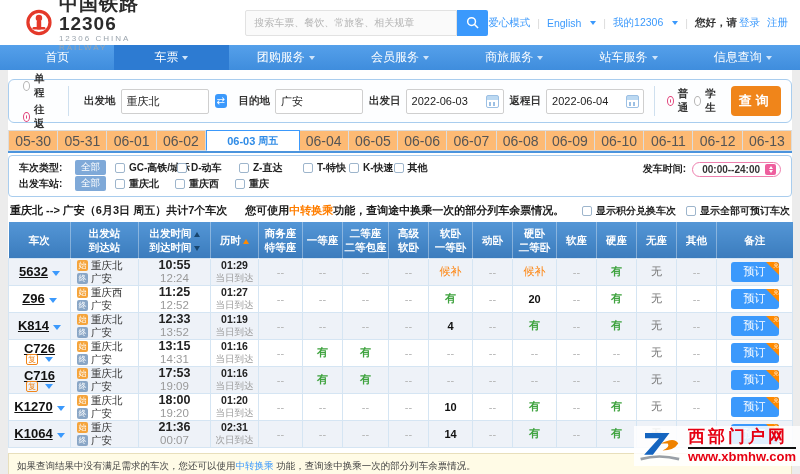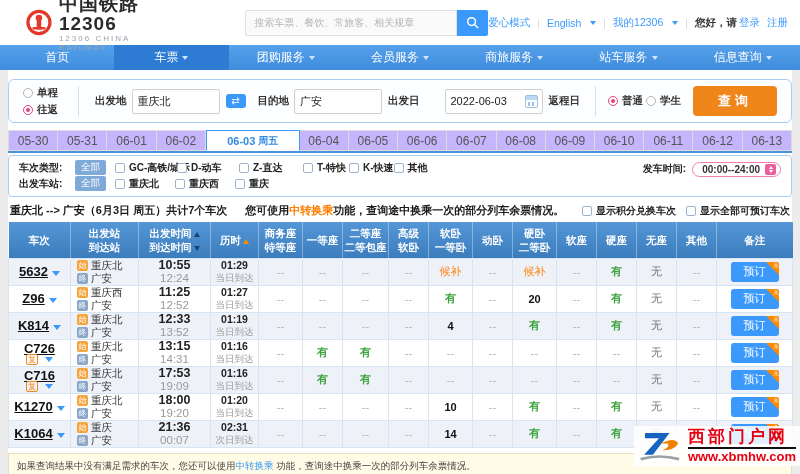--- a/index.html
+++ b/index.html
@@ -38,34 +38,34 @@
   .radio-line { display:flex; align-items:center; gap:4px; font-size:10.5px; font-weight:bold; color:#333; cursor:pointer;}
   .radio { width:10px; height:10px; border-radius:50%; border:1px solid #b5b5b5; background:#fff; position:relative; }
   .radio.on { border-color:#e0447c; }
   .radio.on::after { content:""; position:absolute; inset:2px; border-radius:50%; background:#e0447c; }
   .vdiv { width:1px; height:30px; background:#cfe0ef; margin:0 10px; }
   .f-label { font-size:10.5px; font-weight:bold; color:#333; margin:0 5px 0 6px; white-space:nowrap;}
   .f-input { height:25px; border:1px solid #cfcfcf; border-radius:2px; font-size:11px; color:#222;
     padding:0 5px; outline:none; }
   .f-city { width:88px; }
   .f-date-wrap { position:relative; display:inline-block; }
-  .f-date { width:98px; padding-right:22px;margin-left:20px; }
+  .f-date { width:98px; padding-right:22px; }
   .cal-ic { position:absolute; right:5px; top:6px; width:13px; height:13px; border:1px solid #9cc0e4;
     border-radius:2px; background:linear-gradient(#bcd9f2 0 4px,#fff 4px); }
   .cal-ic::after { content:""; position:absolute; left:2px; top:6px; width:8px; height:4px;
     background:repeating-linear-gradient(90deg,#9cc0e4 0 2px,transparent 2px 4px);}
   .swap-ic { width:20px; height:14px; background:#3b99fc; border-radius:3px; color:#fff; font-size:10px;
     line-height:13px; text-align:center; margin:0 6px; cursor:pointer; }
   .pt-col { display:flex; flex-direction:row; gap:3px; padding:0 12px 0 2px;}
   .query-btn { width:84px; height:30px; background:#f0851a; border:none; border-radius:4px;
     color:#fff; font-size:13px; font-weight:bold; letter-spacing:4px; cursor:pointer;}
   
   .tabs { display:flex; margin-top:7px; border-bottom:2px solid #4b94dd; }
-  .tab { flex:1; height:21px; background:#c4b5fd; border:1px solid #dcdcdc; border-left:none;
-    font-size:12px; color:#555; display:flex; align-items:center; justify-content:center; gap:3px; cursor:pointer; white-space:nowrap;}
+  .tab { flex:1; height:21px; background:#fdba74; border:1px solid #dcdcdc; border-left:none;
+    font-size:14px; color:#555; display:flex; align-items:center; justify-content:center; gap:3px; cursor:pointer; white-space:nowrap;}
   .tab:first-child { border-left:1px solid #dcdcdc; }
   .tab.active { flex:1.9; background:#fff; border:1px solid #3b99fc; border-bottom:1px solid #fff;
     color:#2f8be6; font-weight:bold; font-size:11px; }
   .tab .sub { font-size:10px; }
   
   .filter-box { border:1px solid #a9cdee; border-radius:4px; margin-top:2px; padding:3px 10px 4px;
     display:flex; justify-content:space-between; }
   .f-rows { }
   .f-row { display:flex; align-items:center; height:15px; margin:1px 0; font-size:10px; color:#222; }
   .f-row .rl { font-weight:bold; width:56px; }
@@ -220,20 +220,24 @@
     <input class="f-input f-city" value="重庆北" style="">
     <span class="swap-ic">⇄</span>
     <span class="f-label">目的地</span>
     <input class="f-input f-city" value="广安" style="">
     <span class="f-label">出发日</span>
     <span class="f-date-wrap">
       <input class="f-input f-date" value="2022-06-03" style="">
       <span class="cal-ic"></span>
     </span>
     <span class="f-label">返程日</span>
+    <span class="f-date-wrap">
+      <input class="f-input f-date" value="2022-06-04" style="">
+      <span class="cal-ic"></span>
+    </span>
     <div class="vdiv"></div>
     <div class="pt-col">
       <div class="radio-line">
         <span class="radio on"></span>
         <span>普通</span>
       </div>
       <div class="radio-line">
         <span class="radio"></span>
         <span>学生</span>
       </div>

